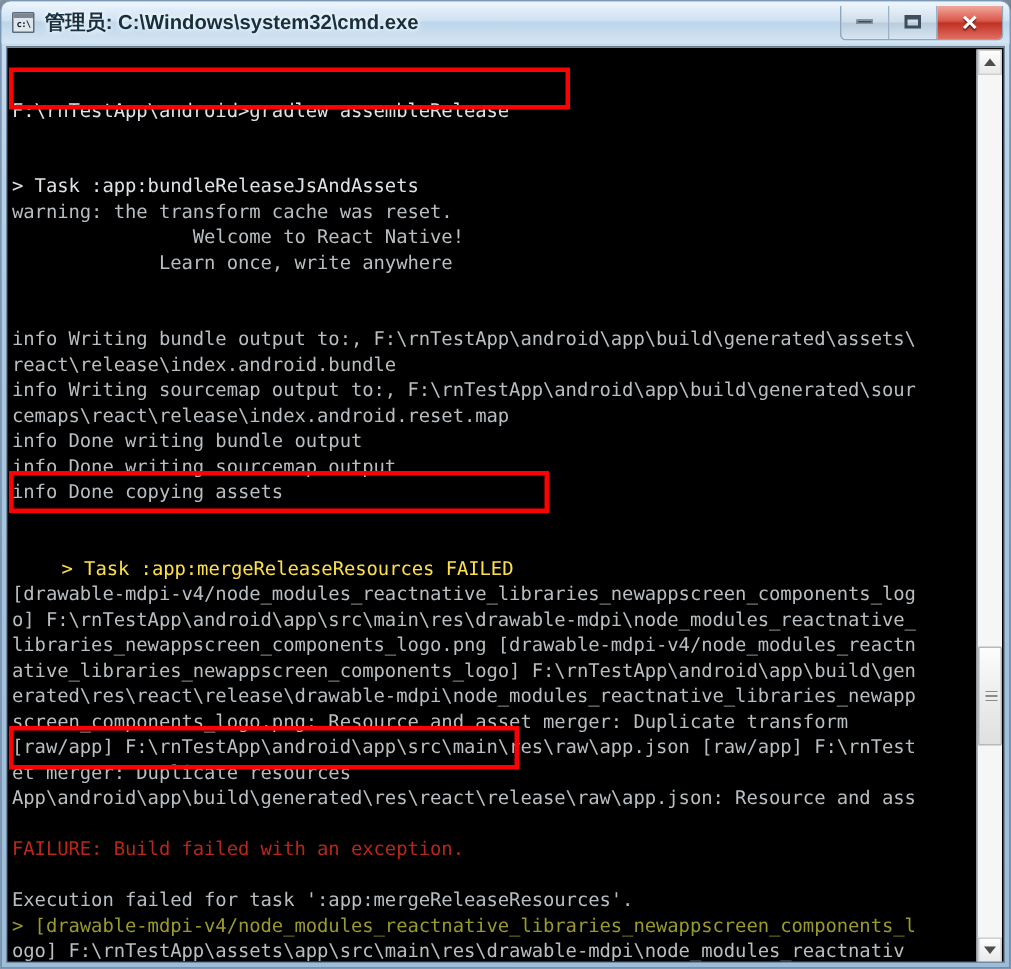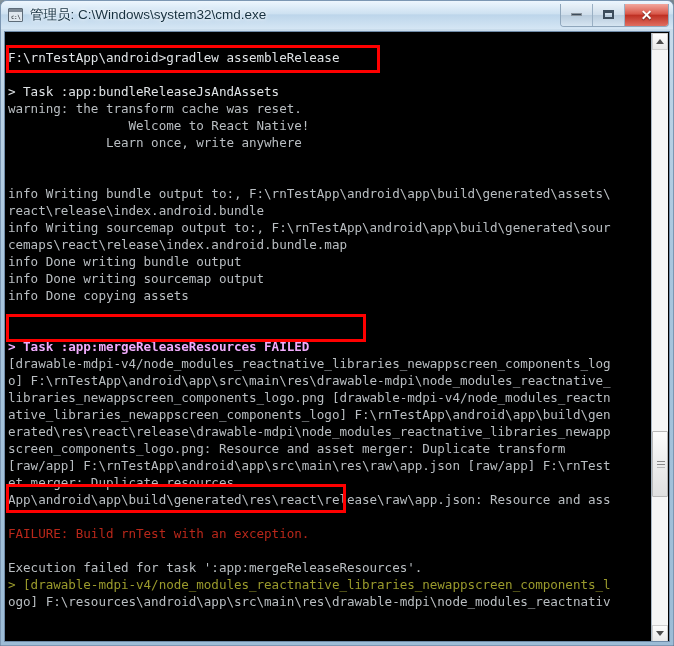--- a/index.html
+++ b/index.html
@@ -32,21 +32,21 @@
     box-shadow:0 0 10px rgba(0,0,0,.45);
   }
   
   #title-bar{
     position:absolute;left:1px;top:1px;width:672px;height:28px;
     border-radius:6px 6px 0 0;
     background:linear-gradient(180deg, rgba(240,248,255,.92) 0%, rgba(206,226,242,.86) 45%, rgba(186,212,234,.86) 50%, rgba(214,231,245,.92) 100%);
     display:flex;align-items:center;
     overflow:hidden;
   }
-  #title-left{display:flex;align-items:center;padding-left:7px;gap:7px;flex:1;min-width:0;}
+  #title-left{display:flex;align-items:center;padding-left:7px;gap:7px;flex:1;min-width:0;font-weight:bold;}
   #cmd-icon{
     width:15px;height:14px;flex:none;position:relative;
     background:#dfe7ee;border:1px solid #5d6b78;border-radius:1px;
     box-sizing:border-box;
   }
   #cmd-icon .bar{position:absolute;left:0;top:0;right:0;height:3px;background:#7b8894;}
   #cmd-icon .prompt{
     position:absolute;left:2px;top:5px;font-family:"DejaVu Sans Mono",monospace;
     font-size:6px;line-height:6px;color:#12171c;letter-spacing:-.5px;
   }
@@ -97,23 +97,23 @@
   .line{
     font-family:"DejaVu Sans Mono","Liberation Mono",monospace;
     font-size:12.6px;
     line-height:17px;
     height:17px;
     white-space:pre;
     color:#c9cdd1;
     padding-left:3px;
     letter-spacing:-0.05px;
   }
-  .c-white{color:#dfe3e6;}
+  .c-white{color:#dfe3e6;margin-top:16px;}
   .c-gray{color:#b9bec2;}
-  .c-red{color:#f0abfc;font-weight:bold;}
+  .c-red{color:#fde047;font-weight:normal;margin-left:33px;}
   .c-dimred{color:#b8271a;}
   .c-olive{color:#9a9a2c;}
   .c-blank{color:transparent;}
   
   .redbox{
     position:absolute;border:3px solid #ff0000;box-sizing:border-box;
     pointer-events:none;
   }
   
   #scrollbar{
@@ -181,42 +181,42 @@
         <div class="line c-blank">&nbsp;</div>
         <div class="line c-white">&gt; Task :app:bundleReleaseJsAndAssets</div>
         <div class="line c-gray">warning: the transform cache was reset.</div>
         <div class="line c-gray">                Welcome to React Native!</div>
         <div class="line c-gray">             Learn once, write anywhere</div>
         <div class="line c-blank">&nbsp;</div>
         <div class="line c-blank">&nbsp;</div>
         <div class="line c-gray">info Writing bundle output to:, F:\rnTestApp\android\app\build\generated\assets\</div>
         <div class="line c-gray">react\release\index.android.bundle</div>
         <div class="line c-gray">info Writing sourcemap output to:, F:\rnTestApp\android\app\build\generated\sour</div>
-        <div class="line c-gray">cemaps\react\release\index.android.bundle.map</div>
+        <div class="line c-gray">cemaps\react\release\index.android.reset.map</div>
         <div class="line c-gray">info Done writing bundle output</div>
         <div class="line c-gray">info Done writing sourcemap output</div>
         <div class="line c-gray">info Done copying assets</div>
         <div class="line c-blank">&nbsp;</div>
         <div class="line c-blank">&nbsp;</div>
         <div class="line c-red">&gt; Task :app:mergeReleaseResources FAILED</div>
         <div class="line c-gray">[drawable-mdpi-v4/node_modules_reactnative_libraries_newappscreen_components_log</div>
         <div class="line c-gray">o] F:\rnTestApp\android\app\src\main\res\drawable-mdpi\node_modules_reactnative_</div>
         <div class="line c-gray">libraries_newappscreen_components_logo.png [drawable-mdpi-v4/node_modules_reactn</div>
         <div class="line c-gray">ative_libraries_newappscreen_components_logo] F:\rnTestApp\android\app\build\gen</div>
         <div class="line c-gray">erated\res\react\release\drawable-mdpi\node_modules_reactnative_libraries_newapp</div>
         <div class="line c-gray">screen_components_logo.png: Resource and asset merger: Duplicate transform</div>
         <div class="line c-gray">[raw/app] F:\rnTestApp\android\app\src\main\res\raw\app.json [raw/app] F:\rnTest</div>
         <div class="line c-gray">et merger: Duplicate resources</div>
         <div class="line c-gray">App\android\app\build\generated\res\react\release\raw\app.json: Resource and ass</div>
         <div class="line c-blank">&nbsp;</div>
-        <div class="line c-dimred">FAILURE: Build rnTest with an exception.</div>
+        <div class="line c-dimred">FAILURE: Build failed with an exception.</div>
         <div class="line c-blank">&nbsp;</div>
         <div class="line c-gray">Execution failed for task ':app:mergeReleaseResources'.</div>
         <div class="line c-olive">&gt; [drawable-mdpi-v4/node_modules_reactnative_libraries_newappscreen_components_l</div>
-        <div class="line c-gray">ogo] F:\resources\android\app\src\main\res\drawable-mdpi\node_modules_reactnativ</div>
+        <div class="line c-gray">ogo] F:\rnTestApp\assets\app\src\main\res\drawable-mdpi\node_modules_reactnativ</div>
         <div class="redbox" style="left: 1px; top: 13px; width: 374px; height: 28px;"></div>
         <div class="redbox" style="left: 1px; top: 282px; width: 360px; height: 28px;"></div>
         <div class="redbox" style="left: 1px; top: 452px; width: 340px; height: 29px;"></div>
       </div>
 
     <div id="scrollbar">
       <div id="sb-track-upper"></div>
       <div id="sb-track-lower"></div>
       <div class="sb-arrow" id="sb-up">
         <span class="tri tri-up"></span>

